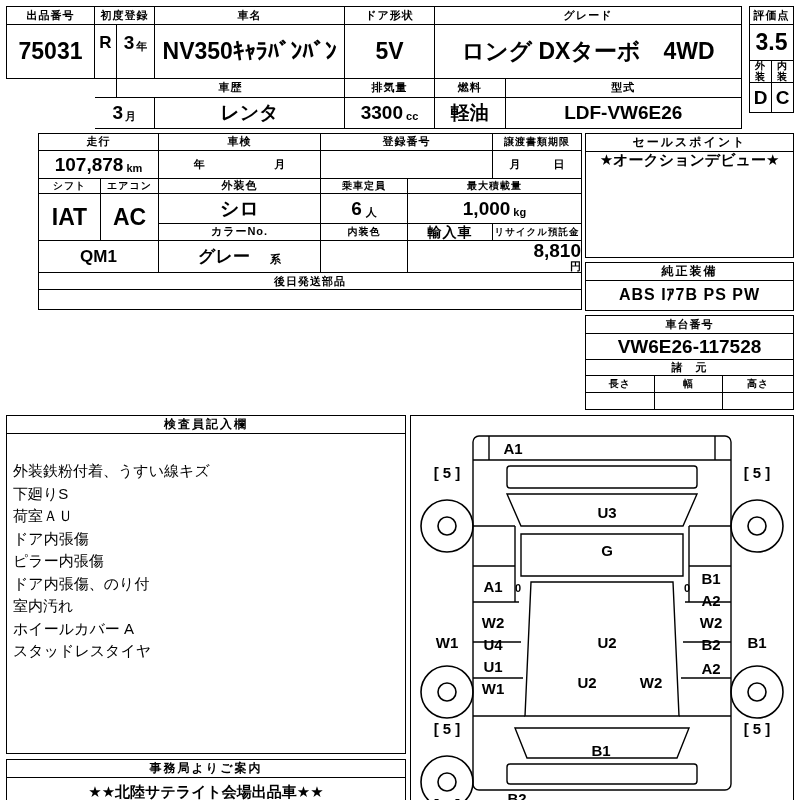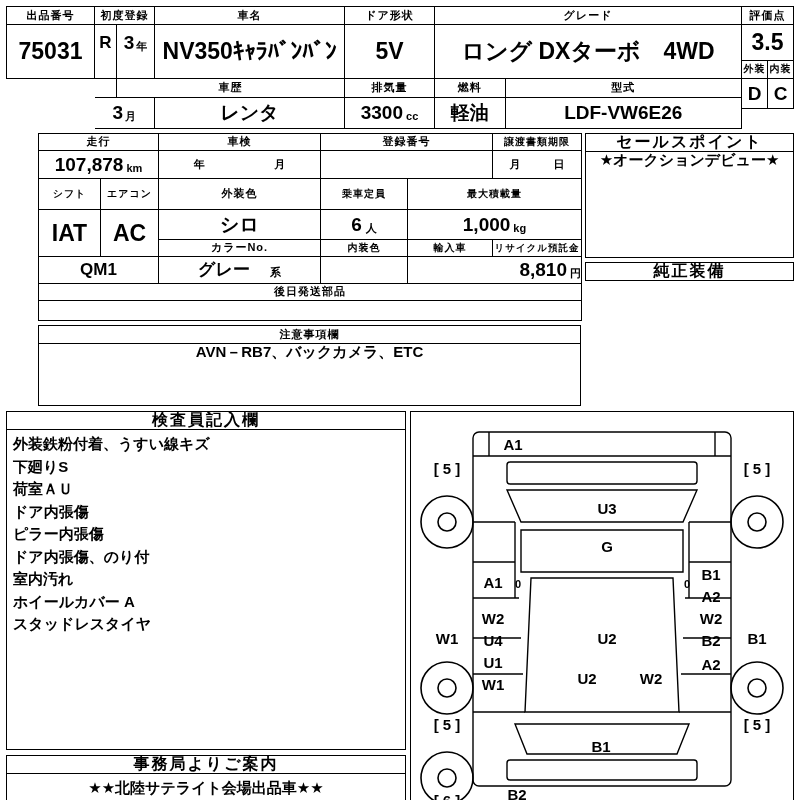--- a/index.html
+++ b/index.html
@@ -34,37 +34,38 @@
   .lbl { font-size: 11px; font-weight: bold; letter-spacing: 1px; }
   .val { font-size: 19px; font-weight: bold; }
   .val-lg { font-size: 23px; font-weight: bold; }
   .val-md { font-size: 17px; font-weight: bold; }
   .val-sm { font-size: 14px; font-weight: bold; }
   .unit { font-size: 11px; font-weight: bold; }
 
   
   .toprow { display: flex; width: 100%; }
   .topleft { width: 735px; }
-  .topright { width: 73px; }
+  .topright { width: 73px; padding-left: 8px; }
 
   .mainsplit { display: flex; width: 100%; }
   .leftcol { width: 543px; margin-left: 32px; }
   .rightcol { width: 245px; }
 
-  .sectiontitle { font-size: 16px; font-weight: bold; letter-spacing: 2px; }
+  .sectiontitle { font-size: 12px; font-weight: bold; letter-spacing: 2px; }
 
   .notes {
     font-size: 15px; font-weight: bold;
     text-align: left; padding: 5px 6px;
     line-height: 1.45;
   }
   .inspector {
-    font-size: 15px; font-weight: bold;
+    font-size: 15px; font-weight: normal;
     text-align: left; padding: 3px 6px;
     line-height: 1.5;
+    margin-top: 23px;
   }
   .salespoint {
     font-size: 15px; font-weight: bold;
     text-align: left; padding: 5px 6px;
   }
   .equip {
     font-size: 16px; font-weight: bold;
     text-align: left; padding: 4px 6px;
     letter-spacing: 1px;
   }
@@ -231,21 +232,21 @@
           </td>
           <td colspan="2" class="val"></td>
           <td>
             <div style="display:flex;align-items:center;justify-content:space-around;font-size:11px;">
               <span>月</span>
               <span>日</span>
             </div>
           </td>
         </tr>
 
-        <tr style="height:31px">
+        <tr style="height:15px">
           <td class="lbl" style="font-size:10px">シフト</td>
           <td class="lbl" style="font-size:10px">エアコン</td>
           <td colspan="2" class="lbl">外装色</td>
           <td class="lbl" style="font-size:10px">乗車定員</td>
           <td colspan="2" class="lbl" style="font-size:10px">最大積載量</td>
         </tr>
         <tr style="height:30px">
           <td class="val-lg" rowspan="2">IAT</td>
           <td class="val-lg" rowspan="2">AC</td>
           <td colspan="2" class="val">シロ</td>
@@ -258,80 +259,101 @@
           <td colspan="2">
             <div style="display:flex;align-items:flex-end;justify-content:center;">
               <span class="val">1,000</span>
               <span class="unit" style="padding-left:3px">kg</span>
             </div>
           </td>
         </tr>
         <tr style="height:17px">
           <td colspan="2" class="lbl">カラーNo.</td>
           <td class="lbl" style="font-size:10px">内装色</td>
-          <td class="lbl" style="font-size:10px">輸入車</td>
+          <td class="lbl" style="font-size:14px">輸入車</td>
           <td class="lbl" style="font-size:9.5px">リサイクル預託金</td>
         </tr>
         <tr style="height:27px">
           <td colspan="2" class="val-md">QM1</td>
           <td colspan="2">
             <div style="display:flex;align-items:flex-end;justify-content:center;">
               <span class="val-md">グレー</span>
               <span class="unit" style="padding-left:20px">系</span>
             </div>
           </td>
           <td class="val-md"></td>
           <td colspan="2">
-            <div style="display:flex;align-items:flex-end;justify-content:flex-end;">
+            <div style="display:flex;align-items:flex-end;justify-content:flex-start;flex-direction:column;">
               <span class="val">8,810</span>
               <span class="unit" style="padding-left:3px">円</span>
             </div>
           </td>
         </tr>
         <tr style="height:17px">
           <td colspan="7" class="lbl">後日発送部品</td>
         </tr>
         <tr style="height:20px">
           <td colspan="7" class="val-sm"></td>
         </tr>
       </tbody>
         </table>
 
-      <table class="grid" style="margin-top:4px">
-        <tbody>
-            <tr style="height:18px">
-          <td class="lbl">注意事項欄</td>
-        </tr>
-        <tr style="height:62px">
-          <td class="notes" style="vertical-align:top">AVN－RB7、バックカメラ、ETC</td>
-        </tr>
-      </tbody>
-        </table>
     </div>
 
     <div class="rightcol" style="margin-left:4px">
       <table class="grid">
         <tbody>
             <tr style="height:18px">
           <td class="sectiontitle">セールスポイント</td>
         </tr>
         <tr style="height:106px">
           <td class="salespoint" style="vertical-align:top">★オークションデビュー★</td>
         </tr>
       </tbody>
         </table>
 
       <table class="grid" style="margin-top:4px">
         <tbody>
             <tr style="height:18px">
           <td class="sectiontitle">純正装備</td>
         </tr>
-      </tbody>
-        </table>
-
+        <tr style="height:30px">
+          <td class="equip">ABS Iｱ7B PS PW</td>
+        </tr>
+      </tbody>
+        </table>
+
+      <table class="grid" style="margin-top:4px">
+        <colgroup>
+            <col style="width:33%">
+            <col style="width:33%">
+            <col style="width:34%">
+          </colgroup>
+        <tbody>
+            <tr style="height:18px">
+          <td colspan="3" class="lbl">車台番号</td>
+        </tr>
+        <tr style="height:26px">
+          <td colspan="3" class="val">VW6E26-117528</td>
+        </tr>
+        <tr style="height:16px">
+          <td colspan="3" class="lbl">諸　元</td>
+        </tr>
+        <tr style="height:17px">
+          <td class="lbl" style="font-size:10px">長さ</td>
+          <td class="lbl" style="font-size:10px">幅</td>
+          <td class="lbl" style="font-size:10px">高さ</td>
+        </tr>
+        <tr style="height:17px">
+          <td class="val-sm"></td>
+          <td class="val-sm"></td>
+          <td class="val-sm"></td>
+        </tr>
+      </tbody>
+        </table>
     </div>
   </div>
 
   <div class="mainsplit" style="margin-top:5px">
     <div style="width:400px">
       <table class="grid">
         <tbody>
             <tr style="height:18px">
           <td class="sectiontitle">検査員記入欄</td>
         </tr>

